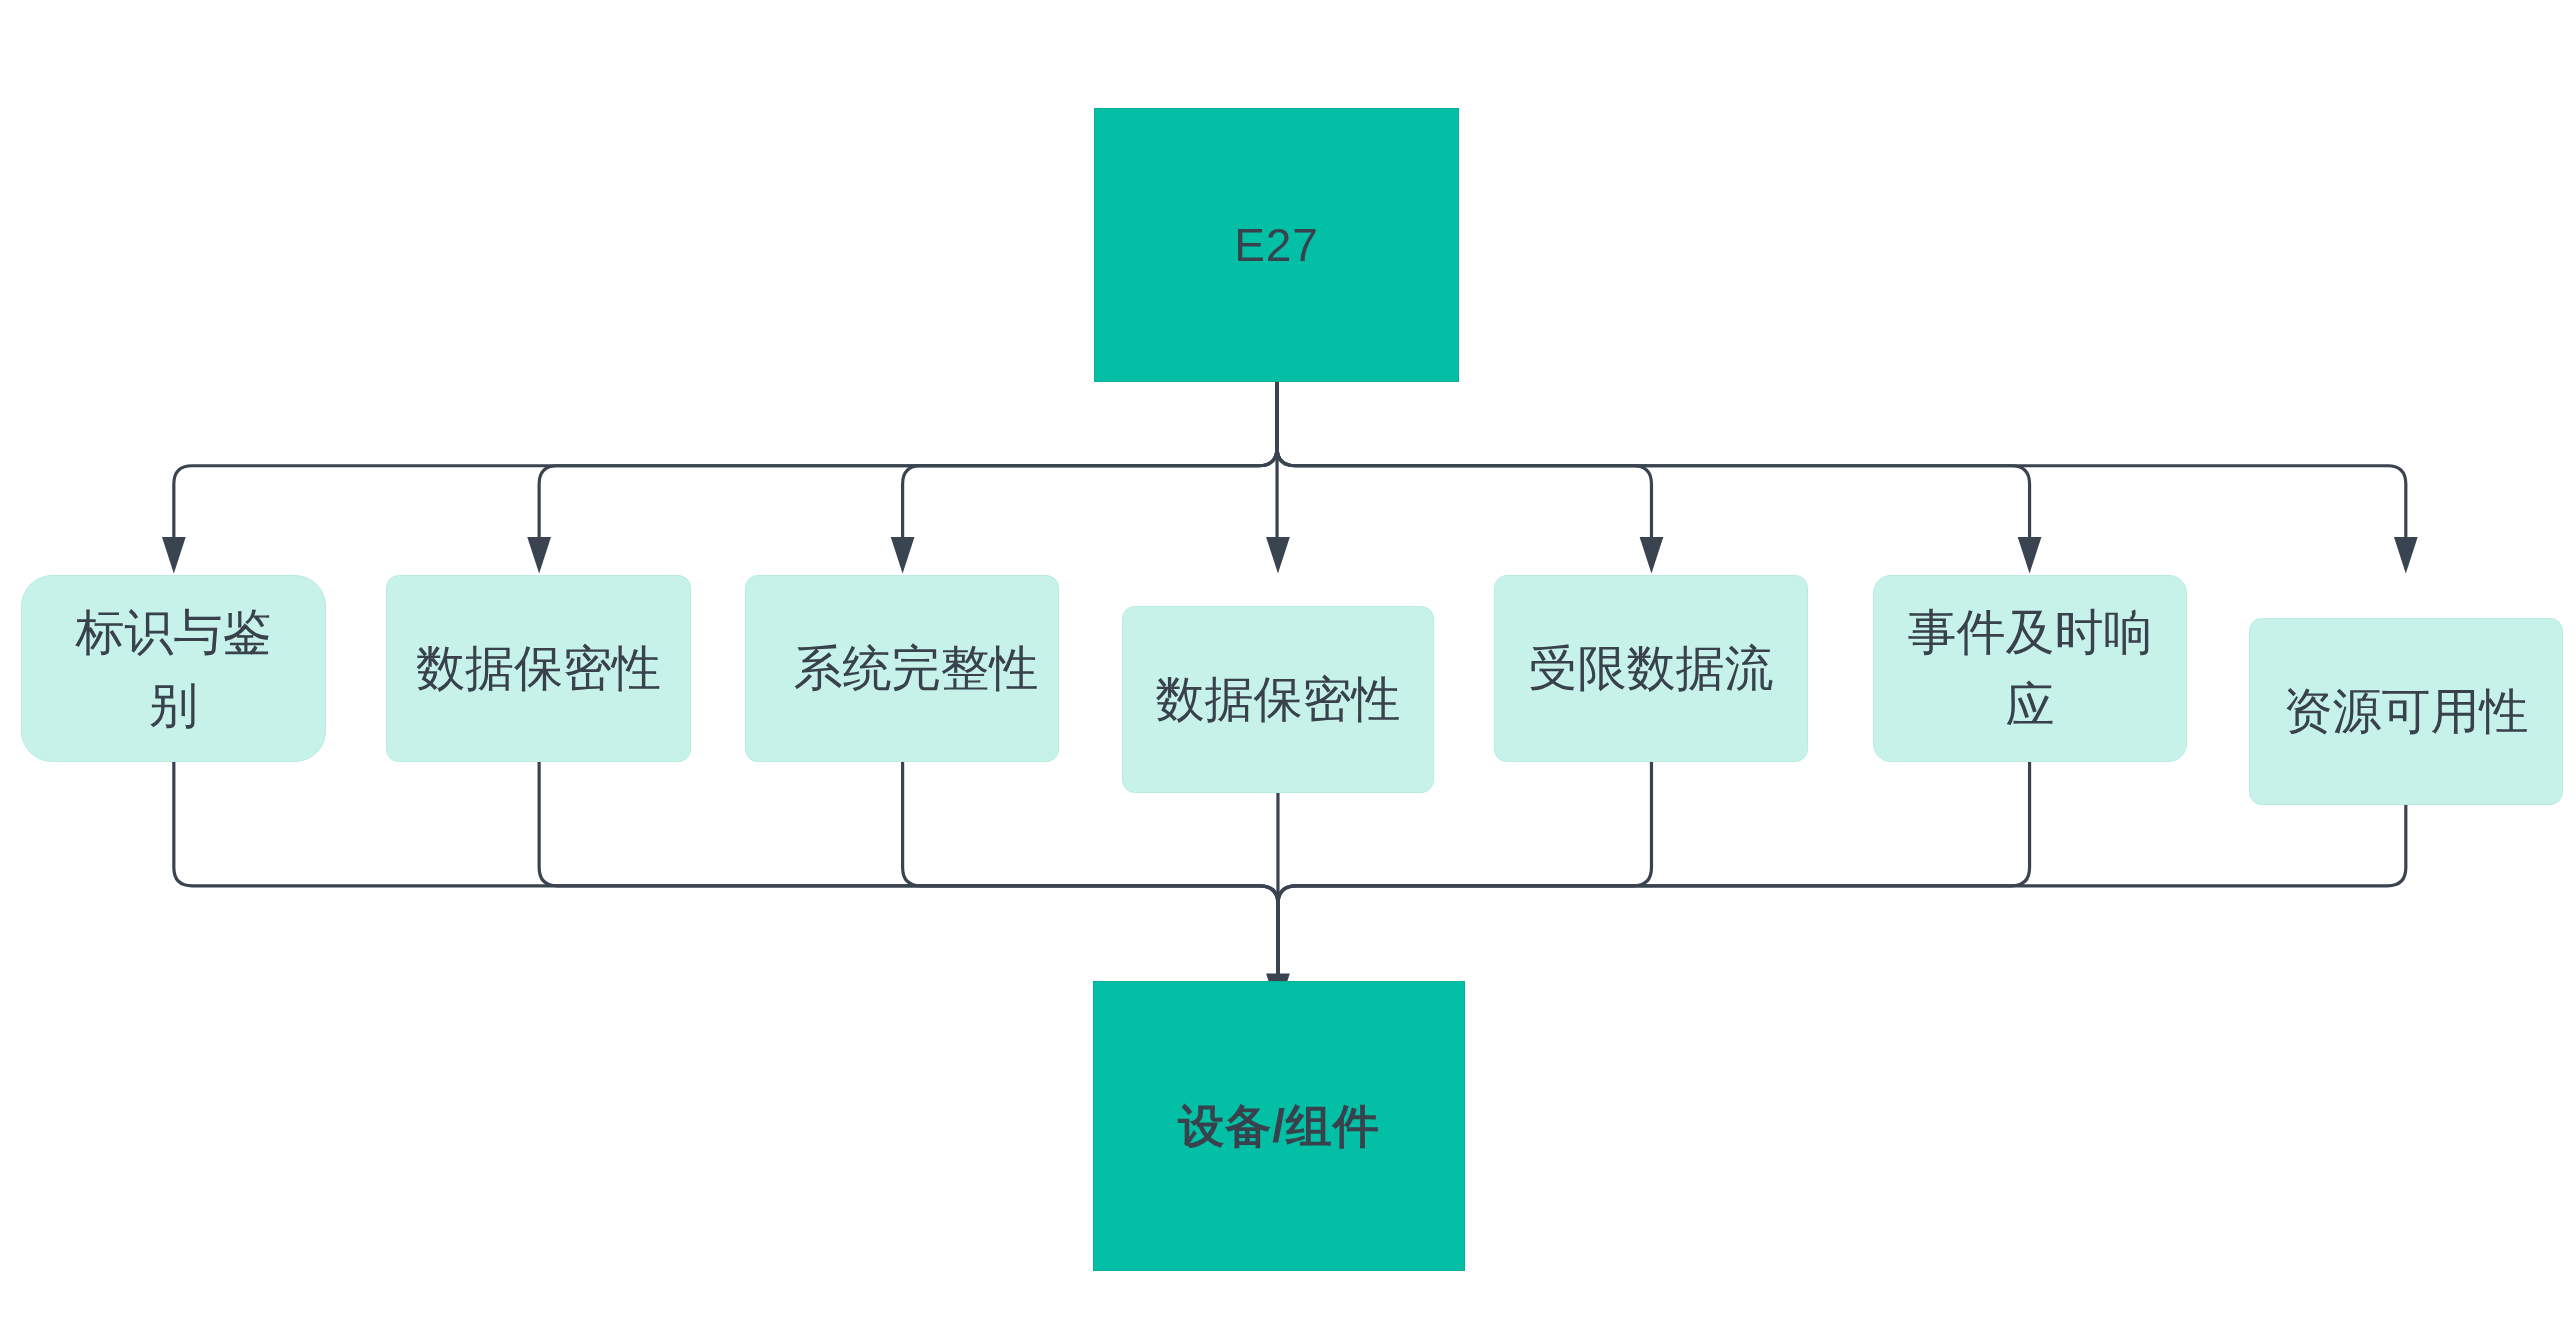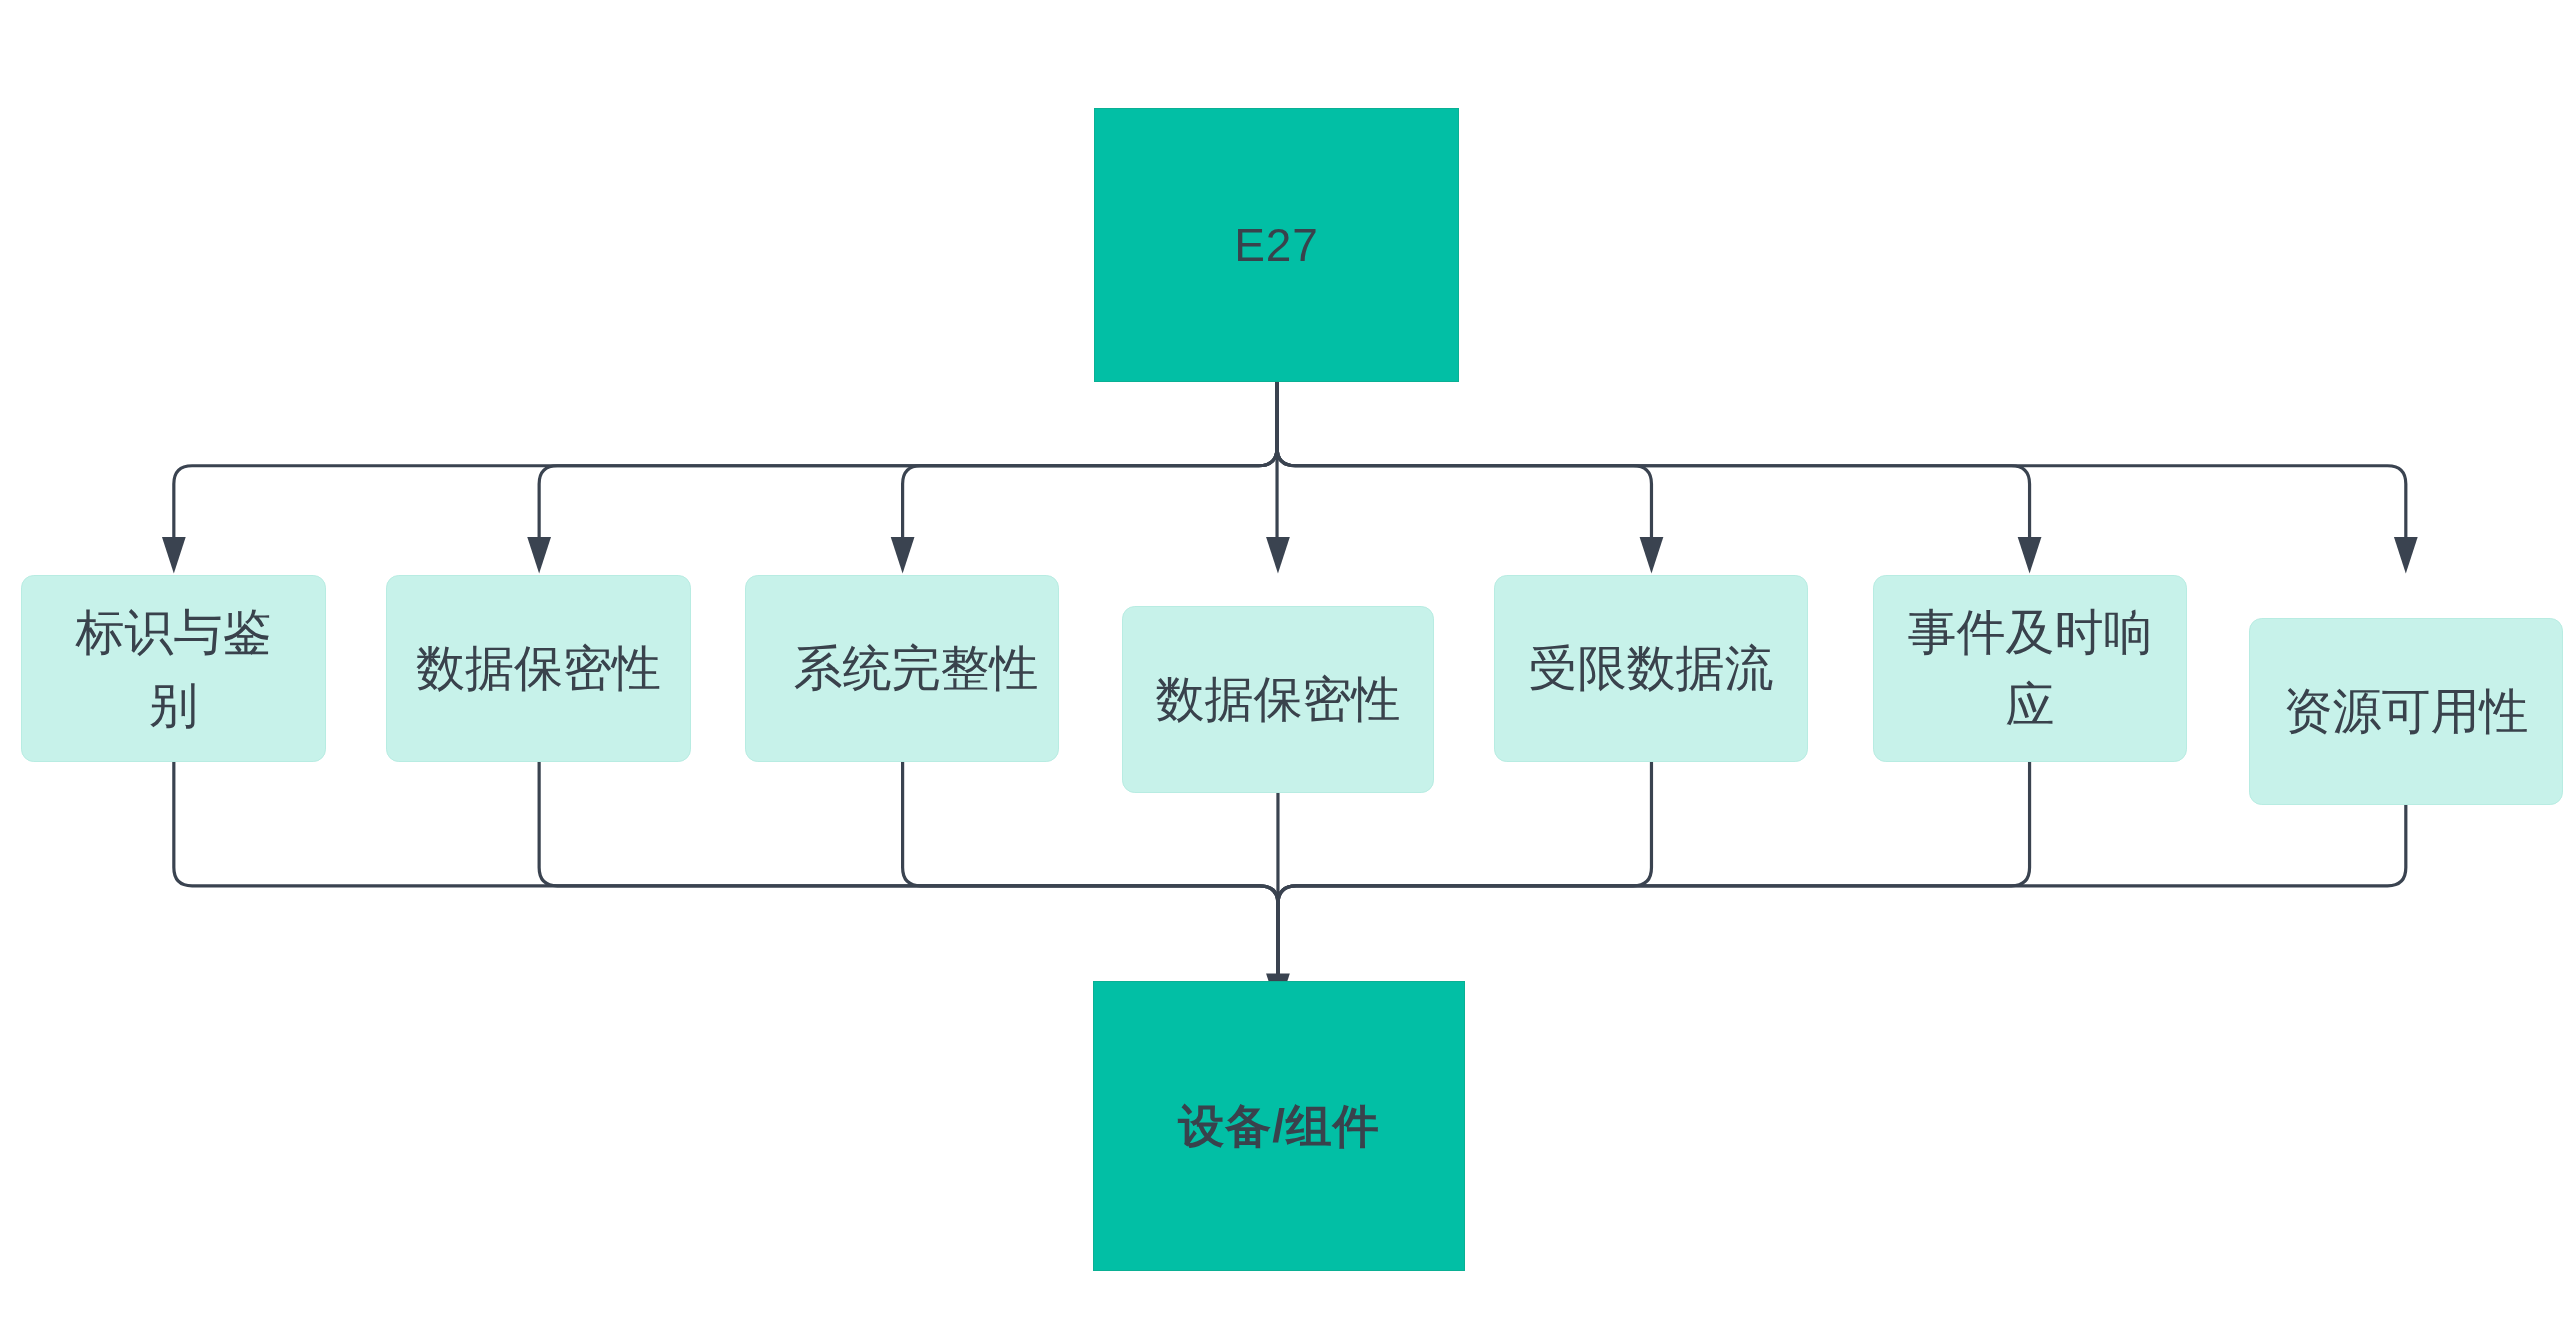--- a/index.html
+++ b/index.html
@@ -87,37 +87,37 @@
       <polygon points="1386,1066 1412,1066 1399,1106" class="arrowhead"></polygon>
     </svg>
 
   <div class="node primary" id="root-node" style="left:1094px; top:88px; width:365px; height:274px;margin-top:20px;">
     <span class="line">E27</span>
   </div>
 
   <div class="node primary" id="target-node" style="left:1093px; top:981px; width:372px; height:290px;font-weight:bold;">
     <span class="line">设备/组件</span>
   </div>
-<div class="node secondary" style="left: 21px; top: 575px; width: 305px; height: 187px;">
+<div class="node secondary" style="left: 21px; top: 575px; width: 305px; height: 187px; border-radius: 31px;">
       <span class="line">标识与鉴</span>
       <span class="line">别</span>
     </div>
     <div class="node secondary" style="left: 386px; top: 575px; width: 305px; height: 187px;">
       <span class="line">数据保密性</span>
     </div>
     <div class="node secondary" style="left: 745px; top: 575px; width: 314px; height: 187px; padding-left: 28px;">
       <span class="line">系统完整性</span>
     </div>
     <div class="node secondary" style="left: 1122px; top: 575px; width: 312px; height: 187px; margin-top: 31px;">
       <span class="line">数据保密性</span>
     </div>
     <div class="node secondary" style="left: 1494px; top: 575px; width: 314px; height: 187px;">
       <span class="line">受限数据流</span>
     </div>
-    <div class="node secondary" style="left: 1873px; top: 575px; width: 314px; height: 187px;">
+    <div class="node secondary" style="left: 1873px; top: 575px; width: 314px; height: 187px; border-radius: 18px;">
       <span class="line">事件及时响</span>
       <span class="line">应</span>
     </div>
     <div class="node secondary" style="left: 2249px; top: 575px; width: 314px; height: 187px; margin-top: 43px;">
       <span class="line">资源可用性</span>
     </div>
   </div>
 
 
 </body></html>

